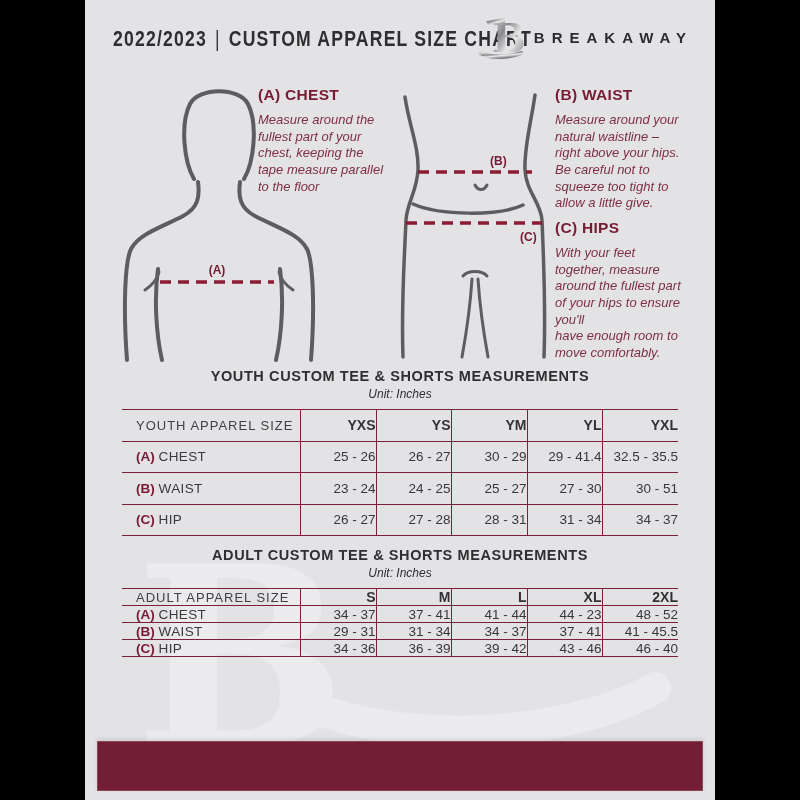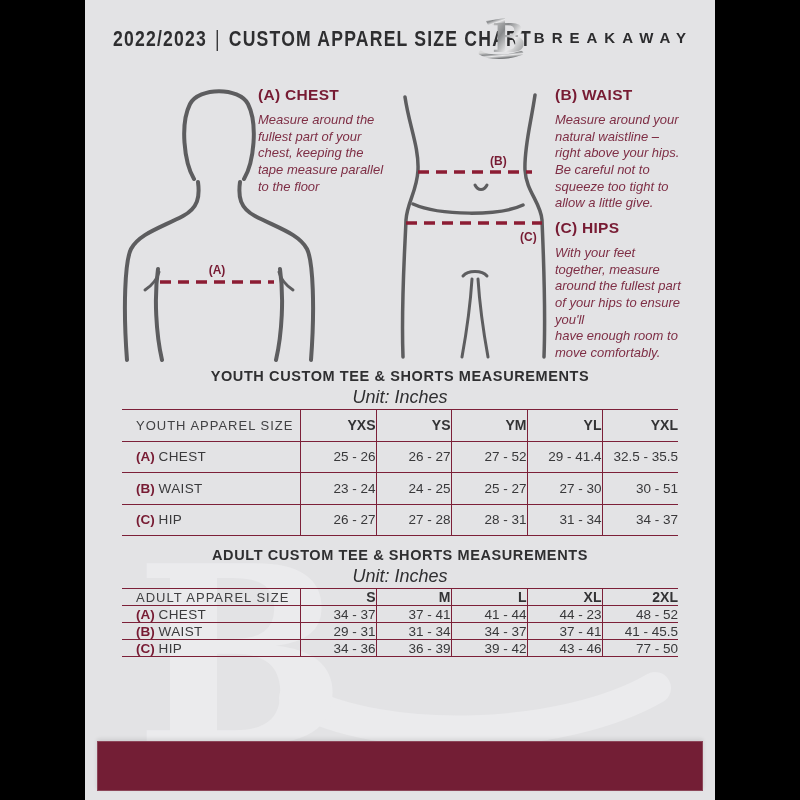--- a/index.html
+++ b/index.html
@@ -23,21 +23,21 @@
   .sec-chest{left:173px;top:86px;width:180px;}
   .sec-waist{left:470px;top:86px;width:155px;}
   .sec-hips{left:470px;top:219px;width:160px;}
 
   .fig{position:absolute;z-index:1;}
 
   
   .tbl-title{position:absolute;left:37px;width:556px;text-align:center;font-weight:bold;
       font-size:14.5px;color:#2f2f31;letter-spacing:.6px;z-index:2;}
   .tbl-unit{position:absolute;left:37px;width:556px;text-align:center;font-style:italic;
-      font-size:18px;color:#2f2f31;z-index:2;}
+      font-size:12px;color:#2f2f31;z-index:2;}
   table.size{position:absolute;left:37px;width:556px;border-collapse:collapse;
       table-layout:fixed;z-index:2;}
   table.size td{border-top:1.6px solid #7c2038;border-bottom:1.6px solid #7c2038;
       text-align:right;vertical-align:middle;padding:0;color:#38383a;font-size:13.5px;}
   table.size td:not(:first-child){border-left:1.6px solid #7c2038;}
   table.size td.lbl{text-align:left;padding-left:14px;}
   table.size .colhead{font-size:13px;letter-spacing:1px;color:#414143;}
   table.size .sizehead{font-weight:bold;font-size:14px;color:#333335;}
   table.size .letter{font-weight:bold;color:#771b33;}
   table.size .mlabel{color:#3a3a3c;letter-spacing:.4px;}
@@ -157,21 +157,21 @@
         <td class="sizehead">YXS</td>
         <td class="sizehead">YS</td>
         <td class="sizehead">YM</td>
         <td class="sizehead">YL</td>
         <td class="sizehead">YXL</td>
       </tr>
       <tr>
         <td class="lbl"><span class="letter">(A)</span> <span class="mlabel">CHEST</span></td>
         <td>25 - 26</td>
         <td>26 - 27</td>
-        <td>27 - 52</td>
+        <td>30 - 29</td>
         <td>29 - 41.4</td>
         <td>32.5 - 35.5</td>
       </tr>
       <tr>
         <td class="lbl"><span class="letter">(B)</span> <span class="mlabel">WAIST</span></td>
         <td>23 - 24</td>
         <td>24 - 25</td>
         <td>25 - 27</td>
         <td>27 - 30</td>
         <td>30 - 51</td>
@@ -222,20 +222,20 @@
         <td>34 - 37</td>
         <td>37 - 41</td>
         <td>41 - 45.5</td>
       </tr>
       <tr>
         <td class="lbl"><span class="letter">(C)</span> <span class="mlabel">HIP</span></td>
         <td>34 - 36</td>
         <td>36 - 39</td>
         <td>39 - 42</td>
         <td>43 - 46</td>
-        <td>77 - 50</td>
+        <td>46 - 40</td>
       </tr>
     </tbody>
       </table>
 
     <div class="footer-bar"></div>
   </div>
 </div>
 
 </body></html>

